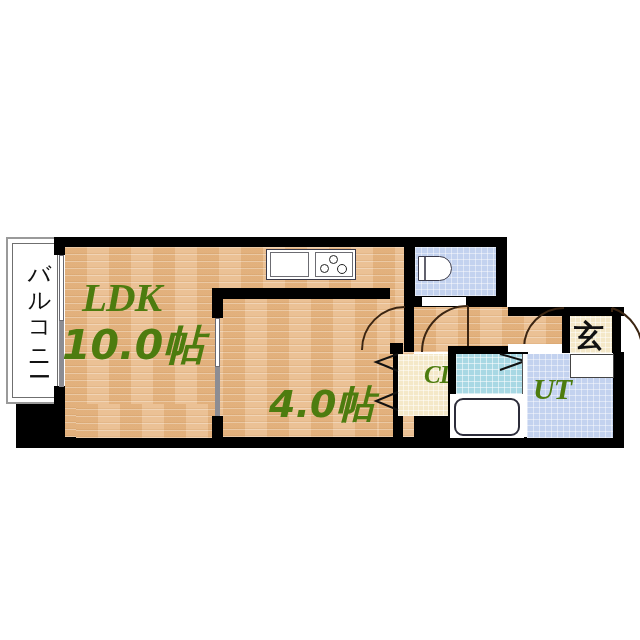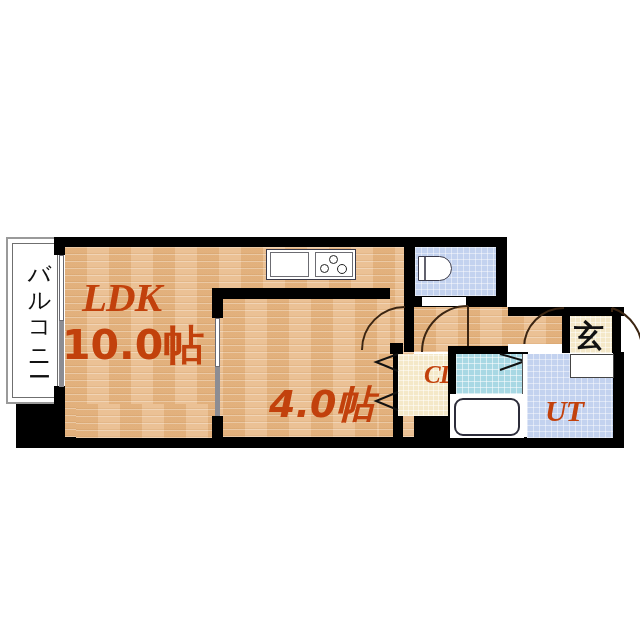--- a/index.html
+++ b/index.html
@@ -37,21 +37,21 @@
   .tile-cream{
     background:
       repeating-linear-gradient(0deg,rgba(255,255,255,.5) 0 1px, rgba(0,0,0,0) 1px 5px),
       repeating-linear-gradient(90deg,rgba(255,255,255,.5) 0 1px, rgba(0,0,0,0) 1px 5px),
       #f4e8c8;
   }
   .white{background:#ffffff;}
 
   
   .lbl{
-    color:#c2410c;
+    color:#4d7c0f;
     font-family:"Liberation Serif","DejaVu Serif",serif;
     font-style:italic;
     white-space:nowrap;
     line-height:1;
     letter-spacing:-1px;
   }
   .lbl-cjk{font-style:normal;font-family:"DejaVu Sans","Liberation Sans",sans-serif;
            font-weight:700;letter-spacing:0;}
   .lbl-room-big{font-size:41px;font-weight:700;}
   .lbl-room-mid{font-size:38px;font-weight:700;}
@@ -111,21 +111,21 @@
   <div class="abs wall" style="left:565px;top:408px;width:50px;height:40px;"></div>
   <div class="abs wall" style="left:496px;top:237px;width:11px;height:70px;"></div>
 
   <div class="abs floor" style="left:65px;top:247px;width:349px;height:190px;"></div>
 
   <div class="abs floor" style="left:76px;top:404px;width:140px;height:34px;"></div>
 
   <div class="abs floor" style="left:414px;top:307px;width:160px;height:45px;"></div>
 
   <div class="abs lbl lbl-room-big" style="left:82px;top:277px;">LDK</div>
-  <div class="abs lbl lbl-room-big lbl-cjk" style="left:62px;top:325px;">10.0帖</div>
+  <div class="abs lbl lbl-room-big lbl-cjk" style="left:62px;top:325px;font-style:italic;">10.0帖</div>
 
   <div class="abs white thin" style="left:266px;top:249px;width:90px;height:31px;"></div>
   <div class="abs white" style="left:270px;top:252px;width:39px;height:25px;border:1.6px solid #6c6c72;"></div>
   <div class="abs white" style="left:315px;top:252px;width:38px;height:25px;border:1.6px solid #6c6c72;">
     <div class="abs burner" style="left:4px;top:11px;width:9px;height:9px;"></div>
     <div class="abs burner" style="left:13px;top:2px;width:9px;height:9px;"></div>
     <div class="abs burner" style="left:21px;top:11px;width:10px;height:10px;"></div>
   </div>
 
   <div class="abs" style="left:58px;top:255px;width:8px;height:132px;">
@@ -185,21 +185,21 @@
   <div class="abs white" style="left:450px;top:394px;width:74px;height:44px;"></div>
 
   <div class="abs tub" style="left:454px;top:398px;width:66px;height:38px;"></div>
 
   <svg class="abs" style="left:498px;top:352px;width:30px;height:22px;">
     <polyline points="2,2 27,9 2,18" fill="none" stroke="#111" stroke-width="2"></polyline>
   </svg>
   <div class="abs" style="left:522px;top:354px;width:5px;height:40px;background:#fff;border-left:1.5px solid #555;"></div>
 
   <div class="abs tile-lav" style="left:527px;top:354px;width:86px;height:84px;"></div>
-  <div class="abs lbl lbl-ut" style="left:533px;top:396px;padding-left:12px;">UT</div>
+  <div class="abs lbl lbl-ut" style="left:533px;top:374px;">UT</div>
 
   <div class="abs white" style="left:570px;top:354px;width:44px;height:24px;border:1.5px solid #444;"></div>
 
   <div class="abs wall" style="left:508px;top:307px;width:116px;height:9px;"></div>
   <div class="abs wall" style="left:562px;top:307px;width:8px;height:46px;"></div>
   <div class="abs tile-cream" style="left:570px;top:316px;width:42px;height:37px;"></div>
   <div class="abs genkan" style="left:574px;top:316px;">玄</div>
   <div class="abs wall" style="left:612px;top:307px;width:9px;height:46px;"></div>
 
   <svg class="abs" style="left:612px;top:308px;width:34px;height:46px;">

